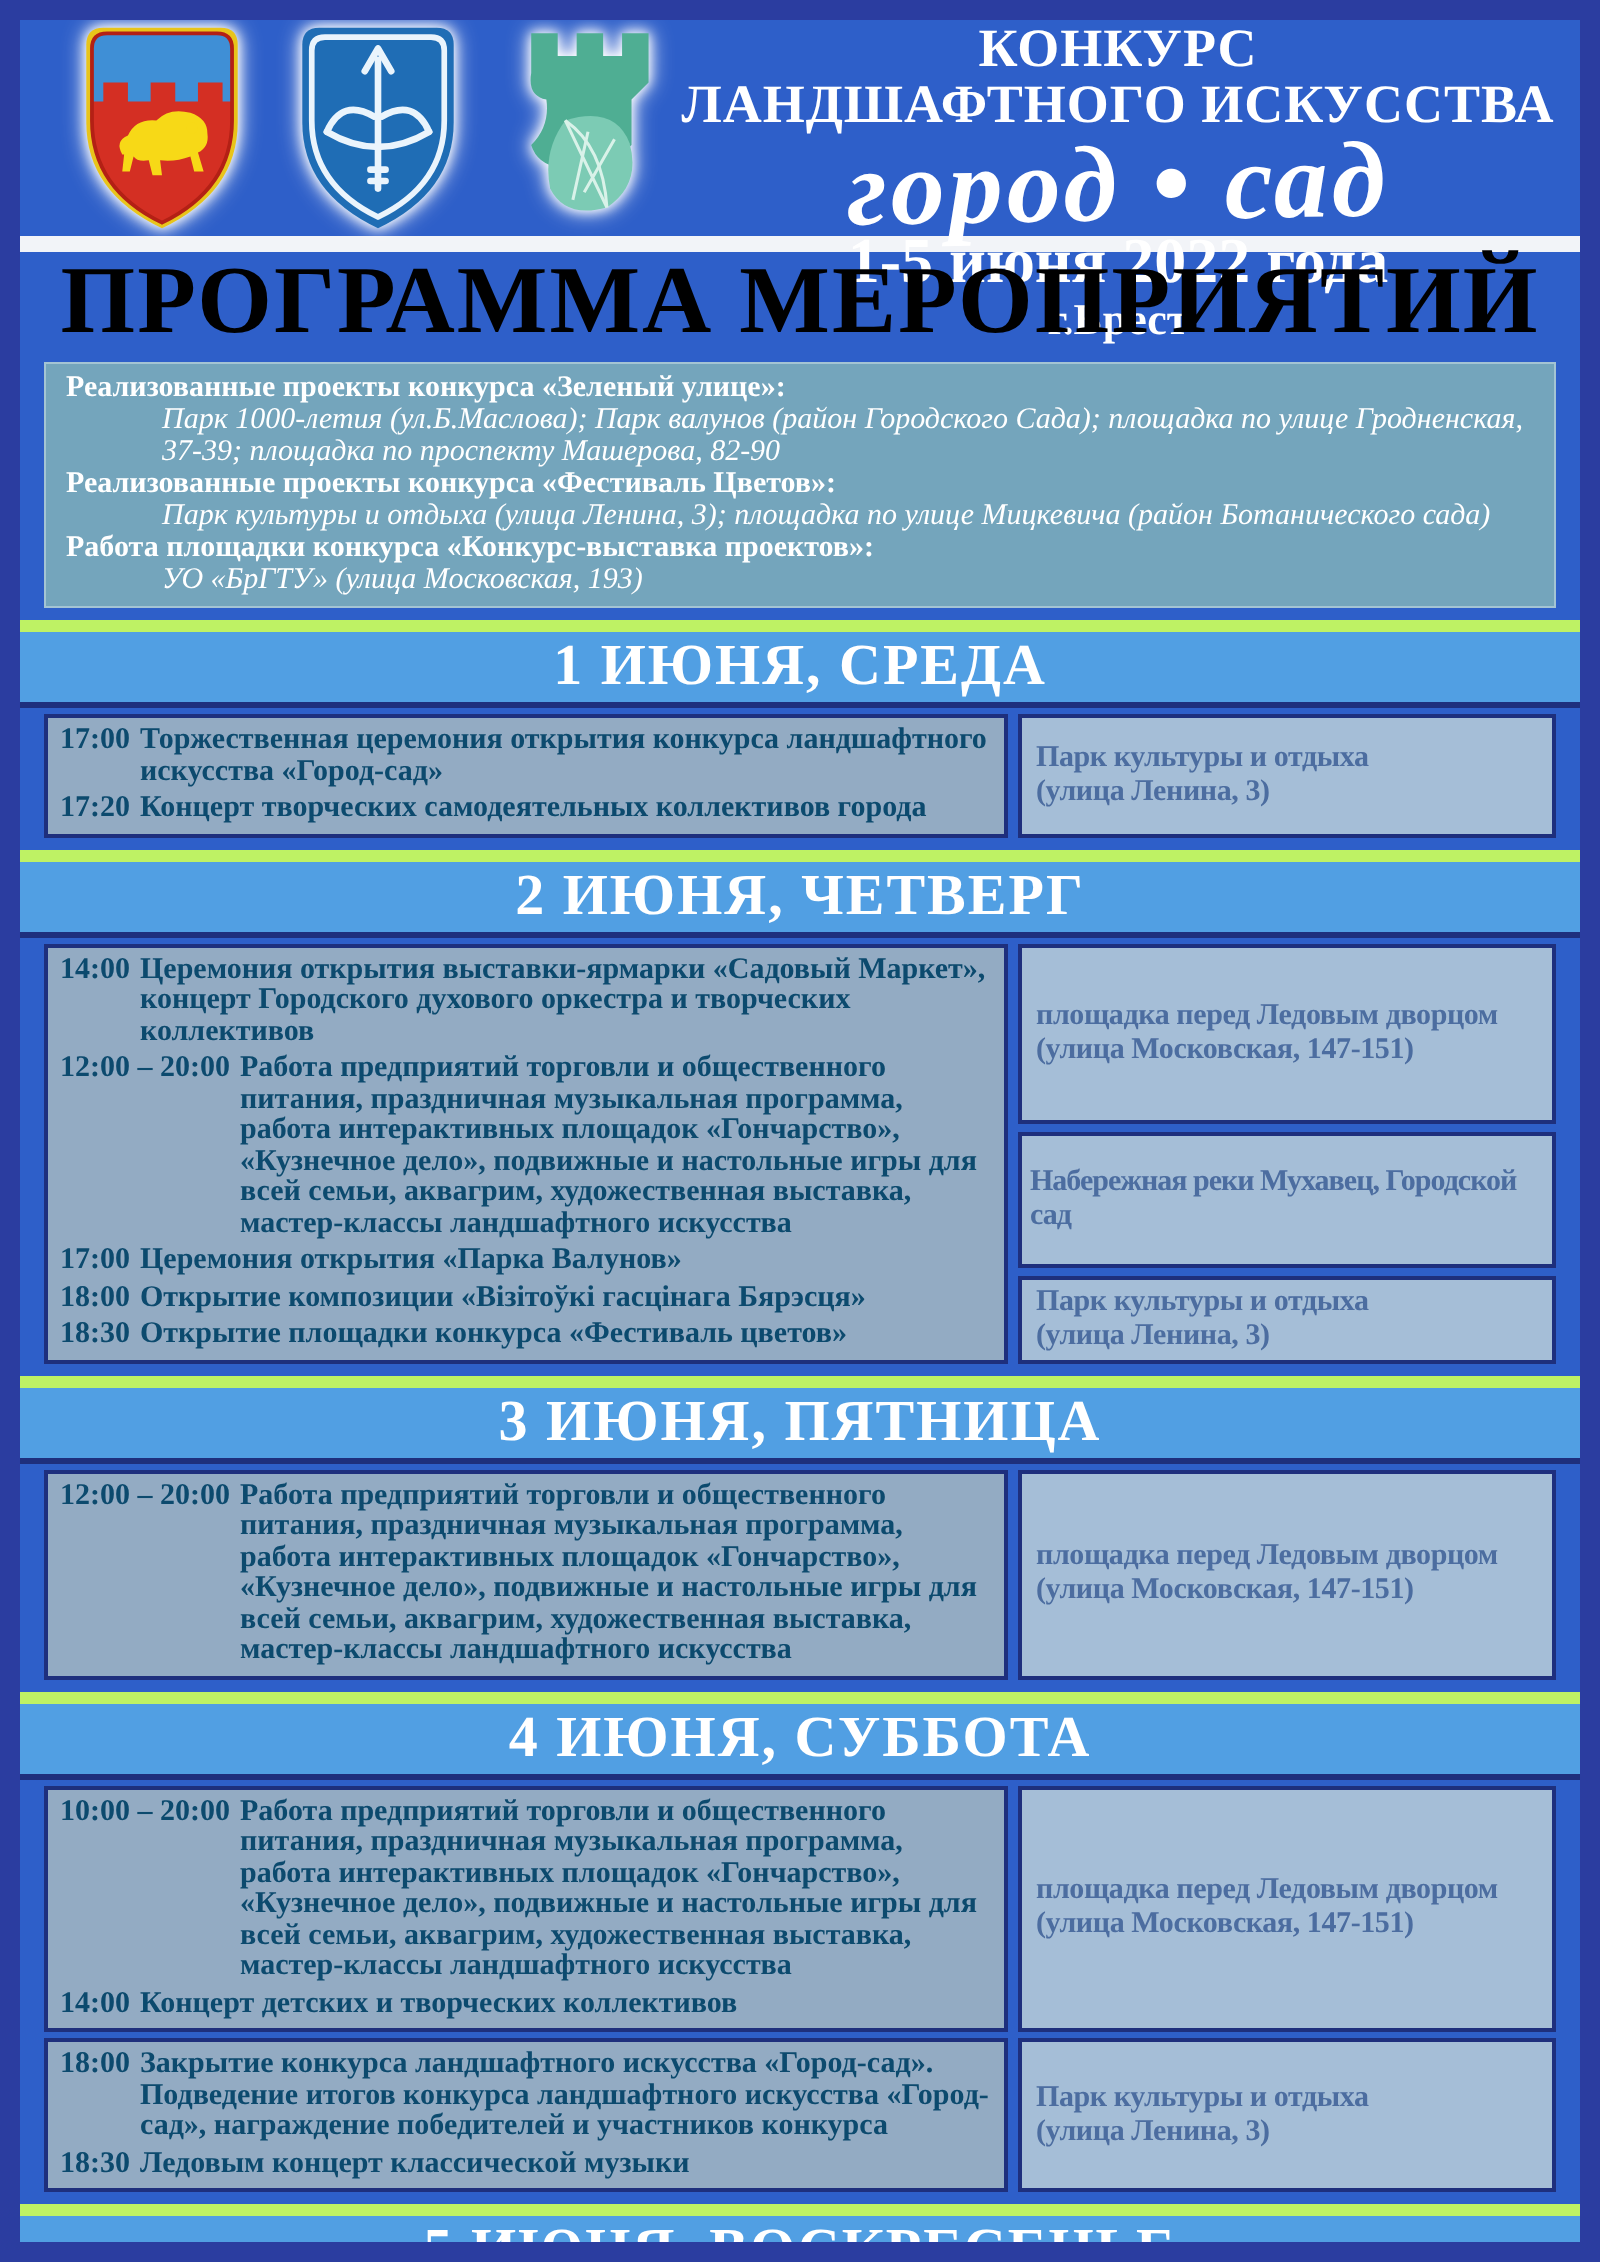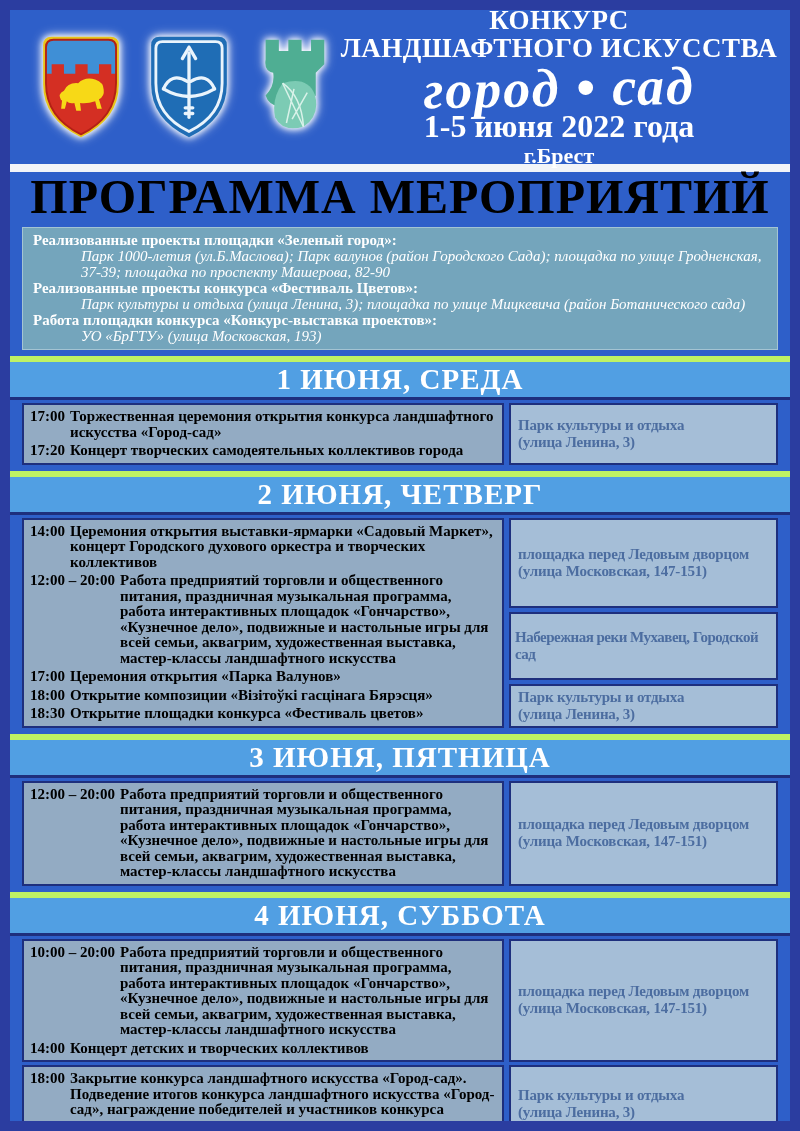--- a/index.html
+++ b/index.html
@@ -5,21 +5,21 @@
   * { margin:0; padding:0; box-sizing:border-box; }
   html,body { width:800px; height:1131px; }
   body {
     font-family:"Liberation Serif", serif;
     background:#2e5fc9;
     border:10px solid #2b3da0;
     overflow:hidden;
     position:relative;
   }
   
-  .header { height:154px; display:flex; align-items:center; }
+  .header { height:108px; display:flex; }
   .emblems { display:flex; gap:22px; margin-left:28px; align-items:center; }
   .emblems svg { filter:drop-shadow(0 0 3px #fff) drop-shadow(0 0 5px rgba(255,255,255,.9)); }
   .title-block { flex:1; text-align:center; color:#fff; padding-right:6px; }
   .t1 { font-size:27px; font-weight:bold; line-height:28px; letter-spacing:.5px; }
   .t2 { font-size:27px; font-weight:bold; line-height:29px; letter-spacing:.5px; }
   .script { font-size:54px; font-style:italic; font-weight:bold; line-height:46px;
             transform:rotate(-1deg); letter-spacing:2px; margin:2px 0 0; }
   .dates { font-size:32px; font-weight:bold; line-height:27px; margin-top:2px; }
   .city  { font-size:22px; font-weight:bold; line-height:26px; margin-top:3px; }
   
@@ -32,21 +32,21 @@
   .info .lbl { font-size:15px; font-weight:bold; line-height:16px; }
   .info .det { font-size:15px; font-style:italic; line-height:16px;margin-left:48px; }
   
   .day-band { margin-top:6px; background:#519fe3; border-top:6px solid #bef264;
               border-bottom:3px solid #1e2f7d; text-align:center; color:#fff;
               font-size:29px; font-weight:bold; line-height:35px; letter-spacing:1px; }
   .day-row { display:flex; gap:5px; margin:3px 12px 0; align-items:stretch; }
   .col-left { width:482px; flex:none; background:#93abc3; border:2px solid #1e2f7d;
               padding:4px 6px; display:flex; flex-direction:column; gap:3px; }
   .col-right { flex:1; display:flex; flex-direction:column; gap:4px;border-radius:28px; }
-  .event { display:flex; gap:5px; color:#000000; font-size:15px; font-weight:bold; line-height:15.5px; }
+  .event { display:flex; gap:5px; color:#0c4a6e; font-size:15px; font-weight:bold; line-height:15.5px; }
   .event .time { flex:none; white-space:nowrap; }
   .loc { background:#a5bed7; border:2px solid #1e2f7d; padding:3px 7px;
          color:#4c6da0; font-size:15px; font-weight:bold; line-height:17px;
          letter-spacing:-.2px; white-space:pre-line; display:flex; align-items:center; }
   .loc.grow { flex:1; }
   .loc > span { display:block; }
 </style>
 </head>
 <body>
 
@@ -95,21 +95,21 @@
     <div class="script">город • сад</div>
     <div class="dates">1-5 июня 2022 года</div>
     <div class="city">г.Брест</div>
   </div>
 </div>
 
 <div class="white-strip"></div>
 <div class="program-title">ПРОГРАММА МЕРОПРИЯТИЙ</div>
 
 <div class="info">
-  <div class="lbl">Реализованные проекты площадки «Зеленый город»:</div>
+  <div class="lbl">Реализованные проекты конкурса «Зеленый улице»:</div>
   <div class="det">Парк 1000-летия (ул.Б.Маслова); Парк валунов (район Городского Сада); площадка по улице Гродненская, 37-39; площадка по проспекту Машерова, 82-90</div>
   <div class="lbl">Реализованные проекты конкурса «Фестиваль Цветов»:</div>
   <div class="det">Парк культуры и отдыха (улица Ленина, 3); площадка по улице Мицкевича (район Ботанического сада)</div>
   <div class="lbl">Работа площадки конкурса «Конкурс-выставка проектов»:</div>
   <div class="det">УО «БрГТУ» (улица Московская, 193)</div>
 </div>
 
 <div class="day-band">1 ИЮНЯ, СРЕДА</div>
 <div class="day-row">
   <div class="col-left">

